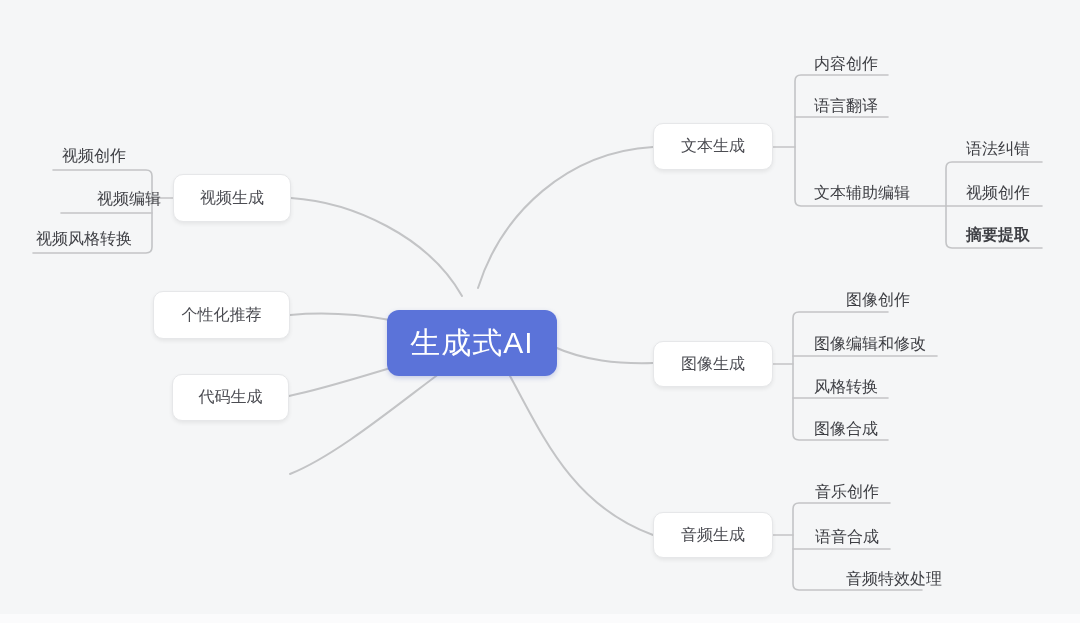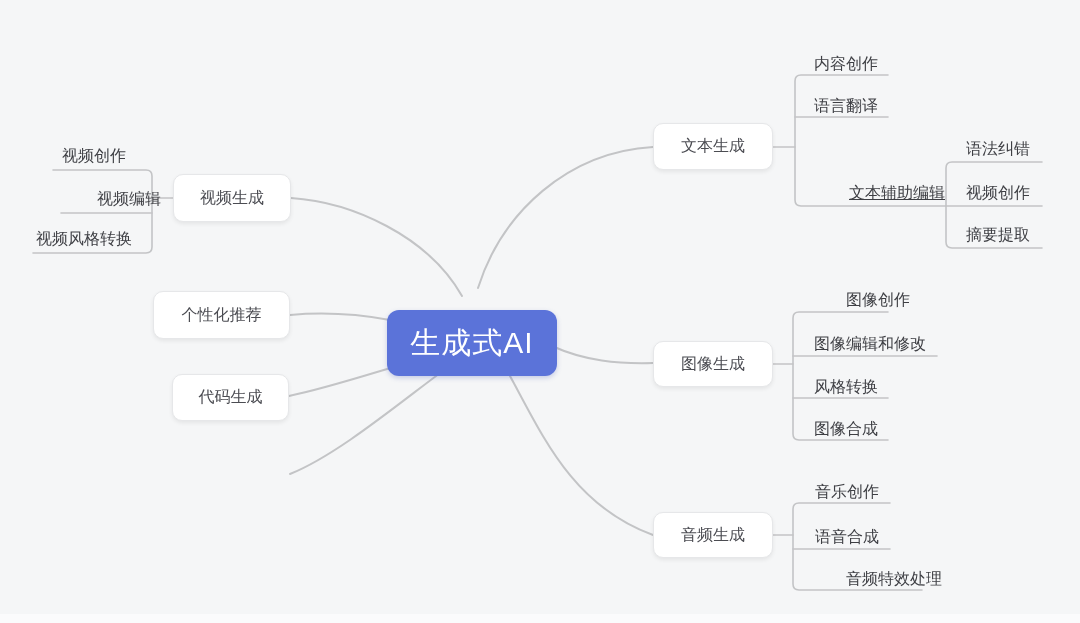--- a/index.html
+++ b/index.html
@@ -94,24 +94,24 @@
   <div class="node" style="left:653px;top:123px;width:120px;height:47px;">文本生成</div>
   <div class="node" style="left:653px;top:512px;width:120px;height:46px;">音频生成</div>
   <div class="node" style="left:653px;top:341px;width:120px;height:46px;">图像生成</div>
 
   <div class="leaf" style="left:62px;top:147px;">视频创作</div>
   <div class="leaf" style="left:53px;top:190px;margin-left:44px;">视频编辑</div>
   <div class="leaf" style="left:36px;top:230px;">视频风格转换</div>
 
   <div class="leaf" style="left:814px;top:55px;">内容创作</div>
   <div class="leaf" style="left:814px;top:97px;">语言翻译</div>
-  <div class="leaf" style="left:849px;top:184px;text-decoration:underline;">文本辅助编辑</div>
+  <div class="leaf" style="left:814px;top:184px;">文本辅助编辑</div>
   <div class="leaf" style="left:966px;top:140px;">语法纠错</div>
   <div class="leaf" style="left:966px;top:184px;">视频创作</div>
-  <div class="leaf" style="left:966px;top:226px;">摘要提取</div>
+  <div class="leaf" style="left:966px;top:226px;font-weight:bold;">摘要提取</div>
 
   <div class="leaf" style="left:846px;top:291px;">图像创作</div>
   <div class="leaf" style="left:814px;top:335px;">图像编辑和修改</div>
   <div class="leaf" style="left:814px;top:378px;">风格转换</div>
   <div class="leaf" style="left:814px;top:420px;">图像合成</div>
 
   <div class="leaf" style="left:815px;top:483px;">音乐创作</div>
   <div class="leaf" style="left:815px;top:528px;">语音合成</div>
   <div class="leaf" style="left:846px;top:570px;">音频特效处理</div>
 

